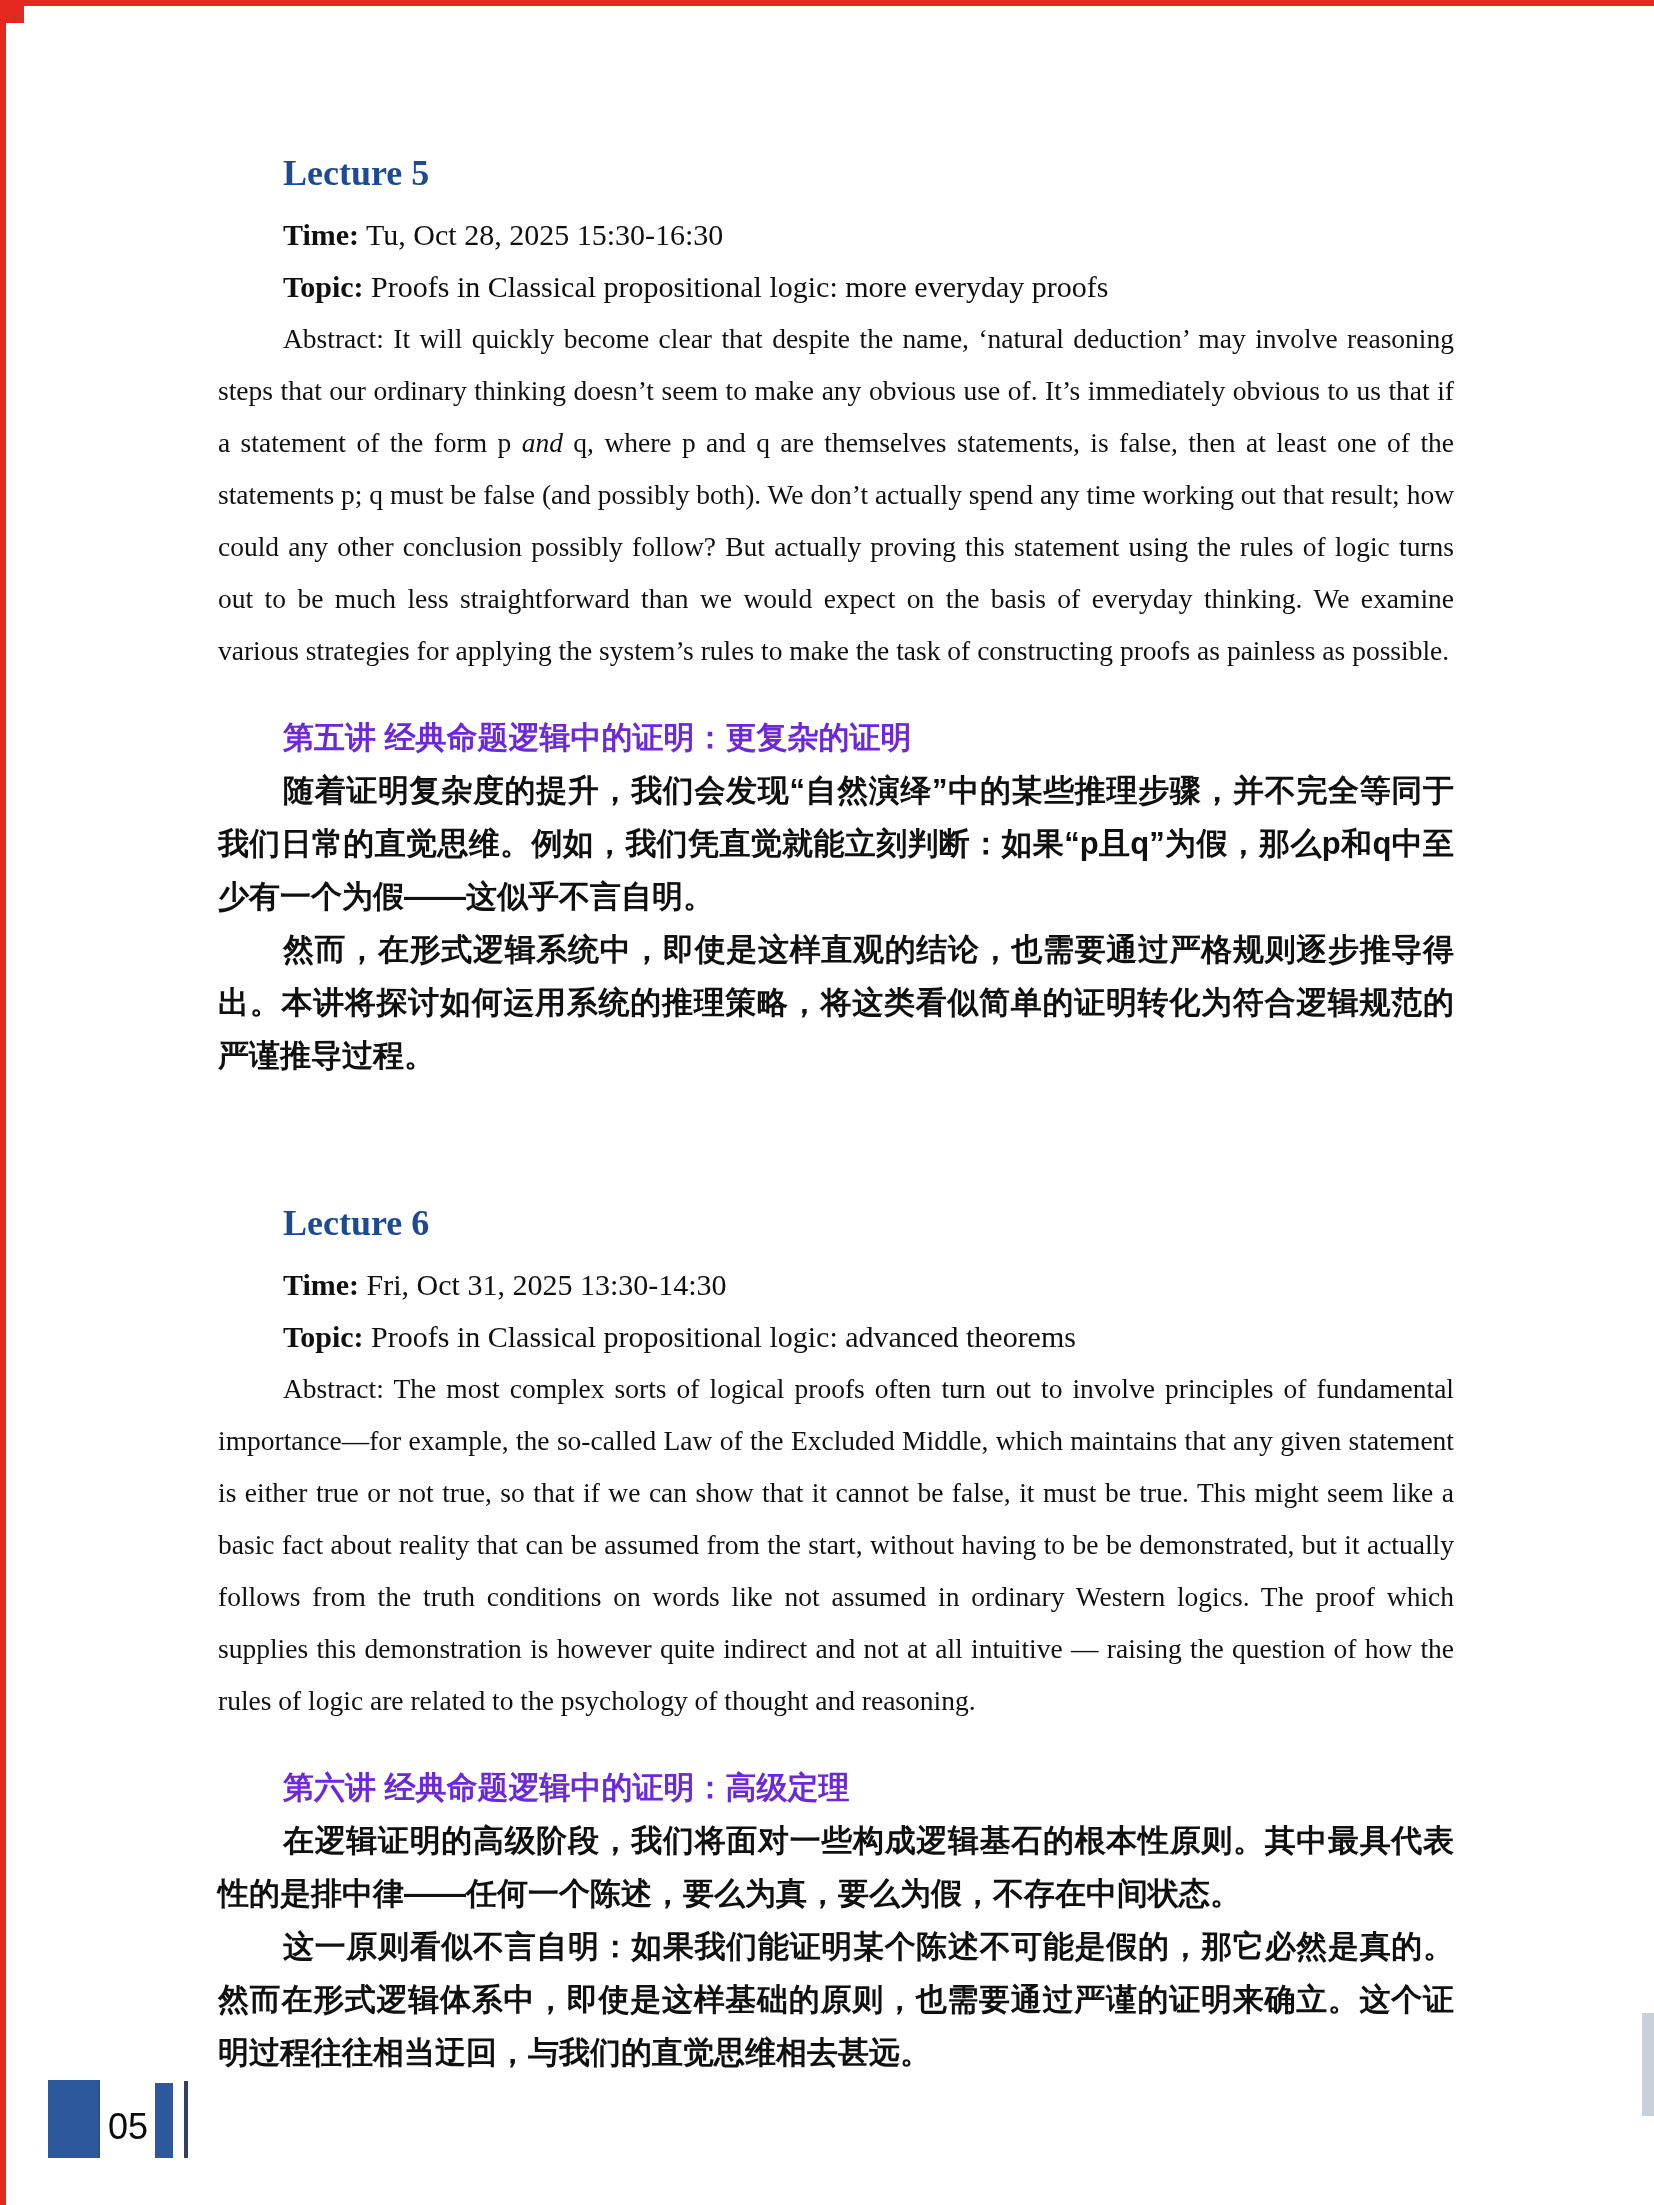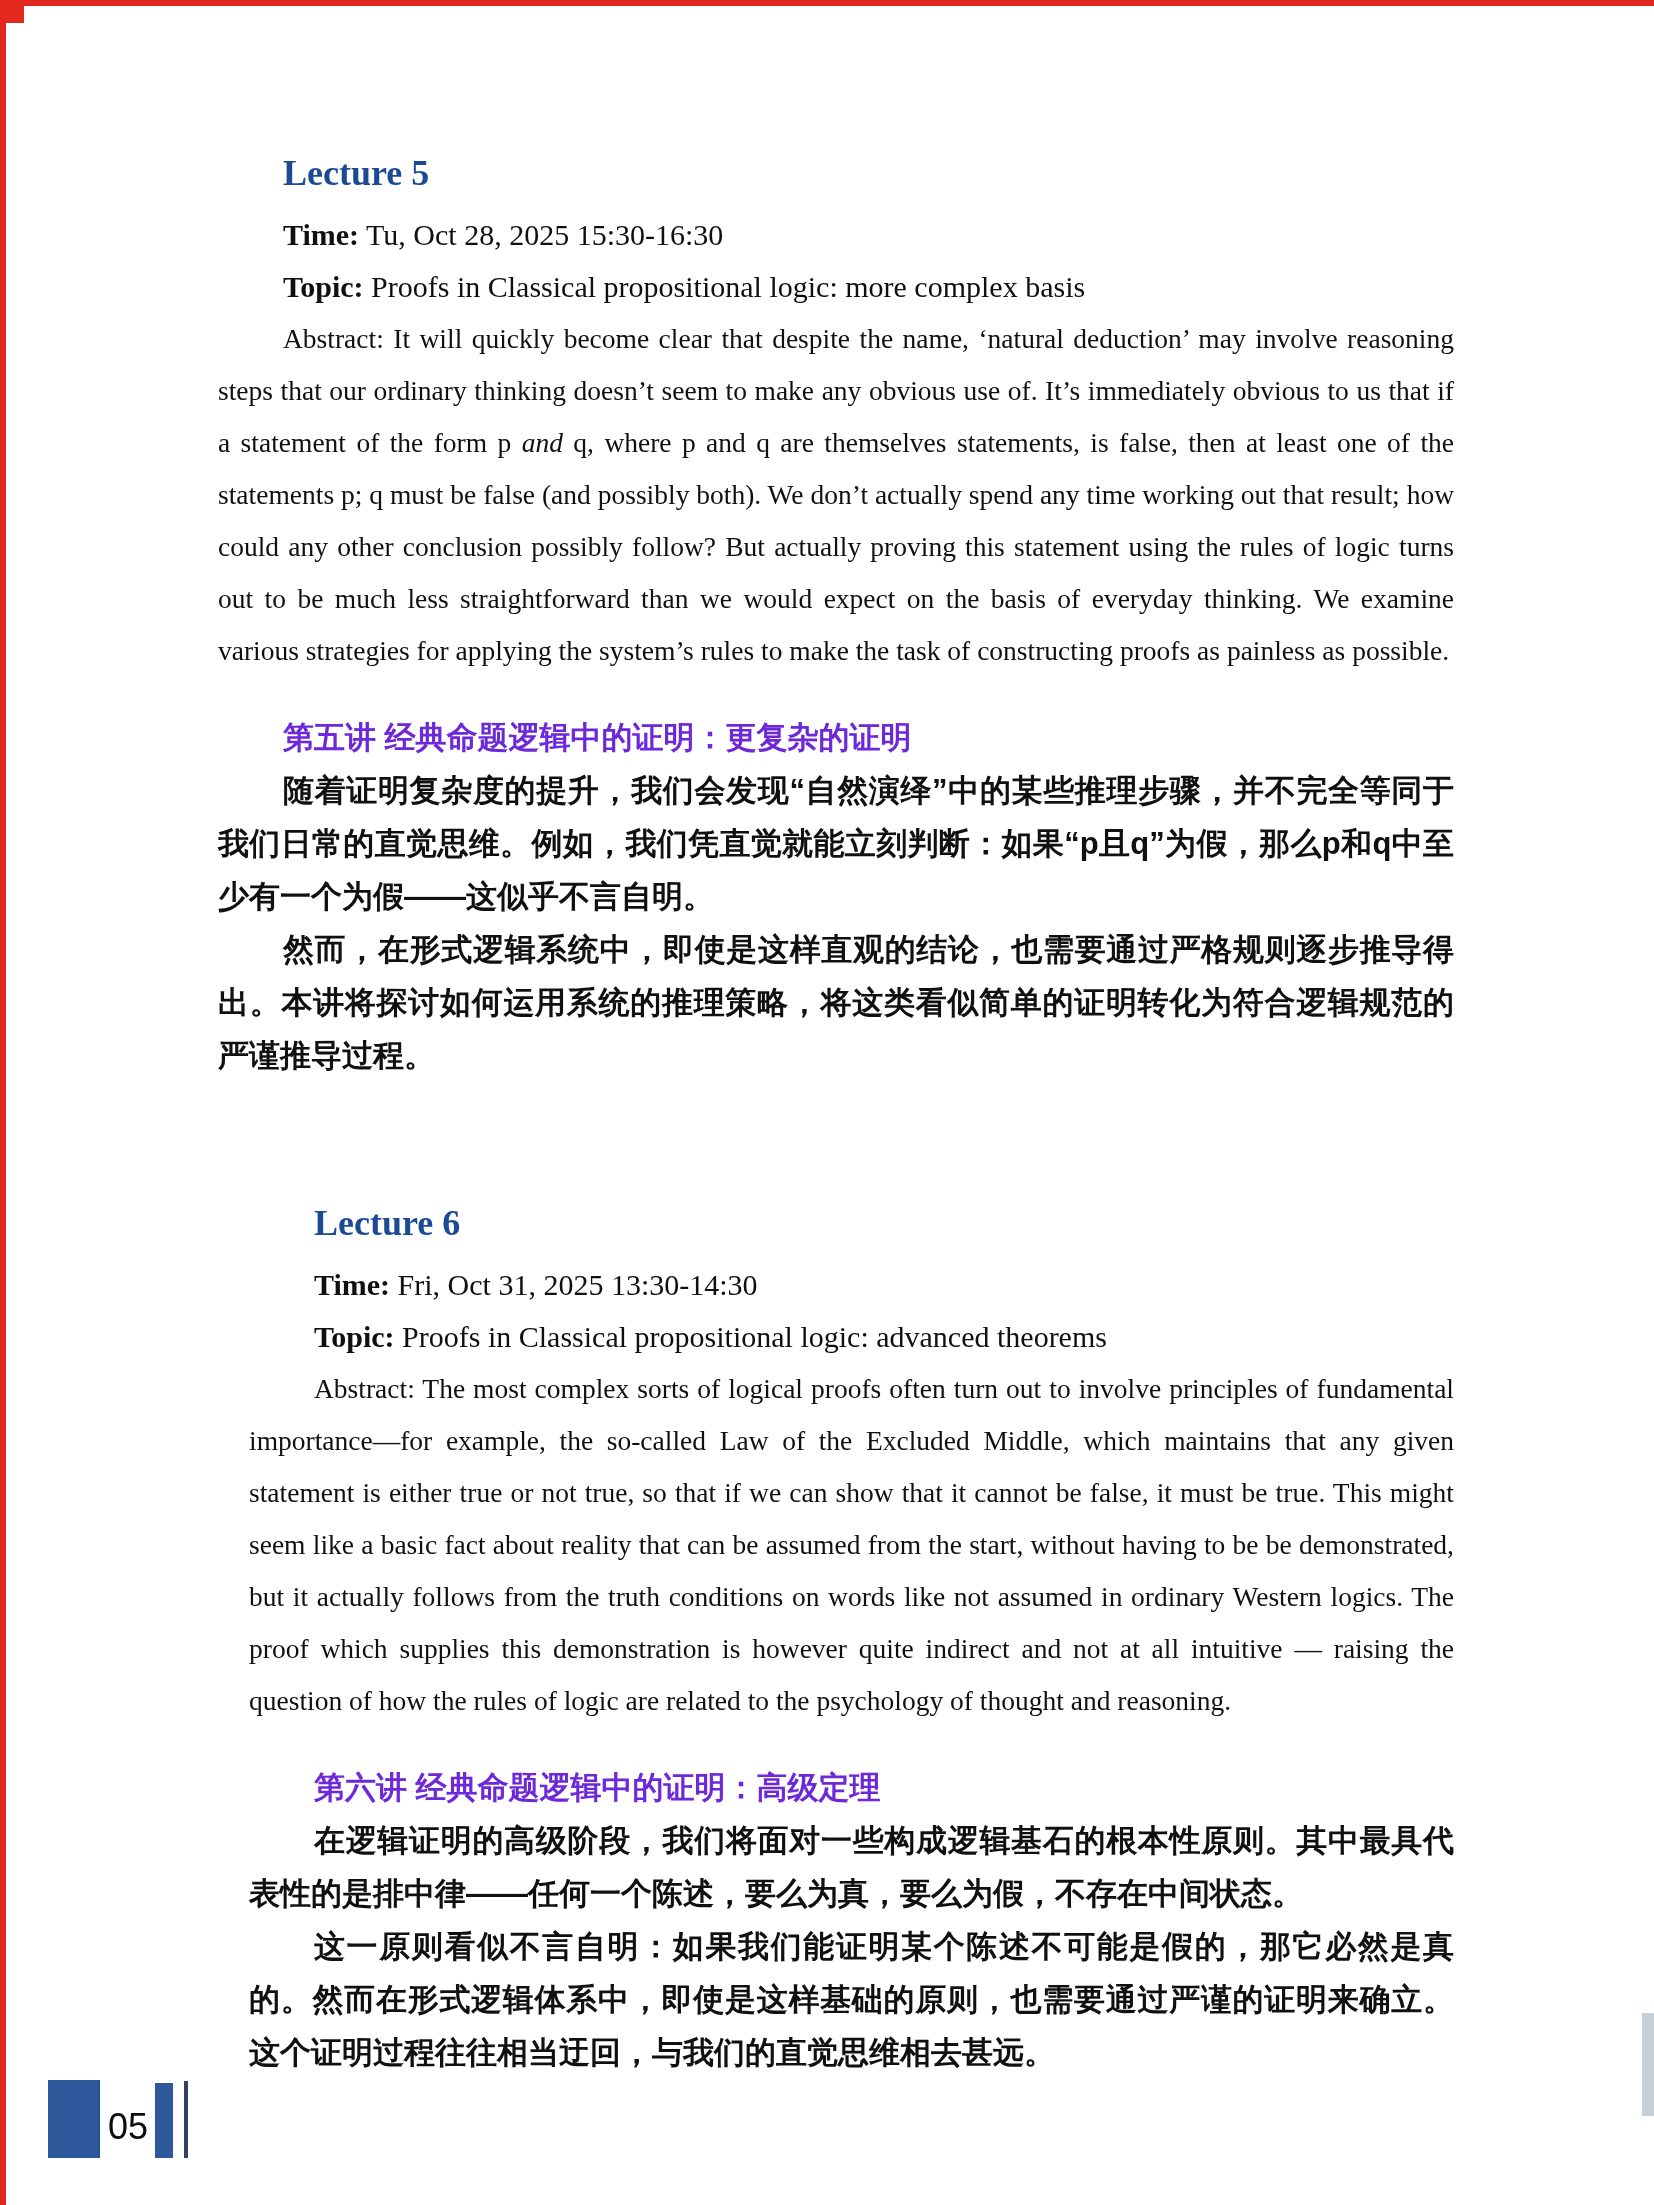--- a/index.html
+++ b/index.html
@@ -53,21 +53,21 @@
   }
   .cn{
     font-family:"Liberation Sans", sans-serif;
     font-size:31px;
     line-height:53px;
     text-indent:65px;
     text-align:justify;
     margin:0;
     font-weight:bold;
   }
-  .section-6{margin-top:121px;margin-left:31px;}
+  .section-6{margin-top:121px;}
 
   
   .footer{
     position:absolute;
     left:0;bottom:47px;
     height:78px;
     display:flex;
     align-items:flex-end;
     padding-left:48px;
   }
@@ -97,21 +97,21 @@
 
   <div class="red-top"></div>
   <div class="red-left"></div>
   <div class="red-corner"></div>
 
   <main class="content">
 
     <section>
       <h1 class="lec-title">Lecture 5</h1>
       <p class="meta"><b>Time:</b> <span>Tu, Oct 28, 2025 15:30-16:30</span></p>
-      <p class="meta"><b>Topic:</b> <span>Proofs in Classical propositional logic: more complex basis</span></p>
+      <p class="meta"><b>Topic:</b> <span>Proofs in Classical propositional logic: more everyday proofs</span></p>
       <p class="abstract"><b>Abstract:</b> <span><span>It will quickly become clear that despite the name, ‘natural deduction’ may involve reasoning steps that our ordinary thinking doesn’t seem to make any obvious use of. It’s immediately obvious to us that if a statement of the form p </span><span class="it">and</span><span> q, where p and q are themselves statements, is false, then at least one of the statements p; q must be false (and possibly both). We don’t actually spend any time working out that result; how could any other conclusion possibly follow? But actually proving this statement using the rules of logic turns out to be much less straightforward than we would expect on the basis of everyday thinking. We examine various strategies for applying the system’s rules to make the task of constructing proofs as painless as possible.</span></span></p>
       <h2 class="cn-heading">第五讲 经典命题逻辑中的证明：更复杂的证明</h2>
       <p class="cn">随着证明复杂度的提升，我们会发现“自然演绎”中的某些推理步骤，并不完全等同于我们日常的直觉思维。例如，我们凭直觉就能立刻判断：如果“p且q”为假，那么p和q中至少有一个为假——这似乎不言自明。</p>
       <p class="cn">然而，在形式逻辑系统中，即使是这样直观的结论，也需要通过严格规则逐步推导得出。本讲将探讨如何运用系统的推理策略，将这类看似简单的证明转化为符合逻辑规范的严谨推导过程。</p>
     </section>
 
     <section class="section-6">
       <h1 class="lec-title">Lecture 6</h1>
       <p class="meta"><b>Time:</b> <span>Fri, Oct 31, 2025 13:30-14:30</span></p>
       <p class="meta"><b>Topic:</b> <span>Proofs in Classical propositional logic: advanced theorems</span></p>

